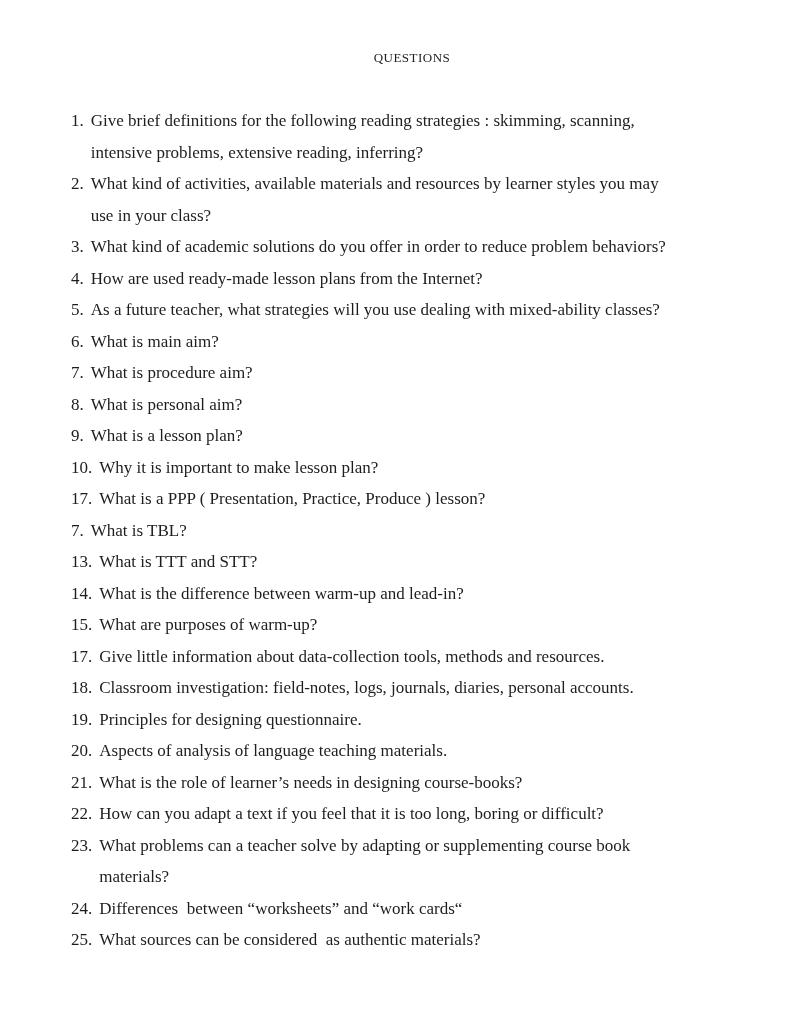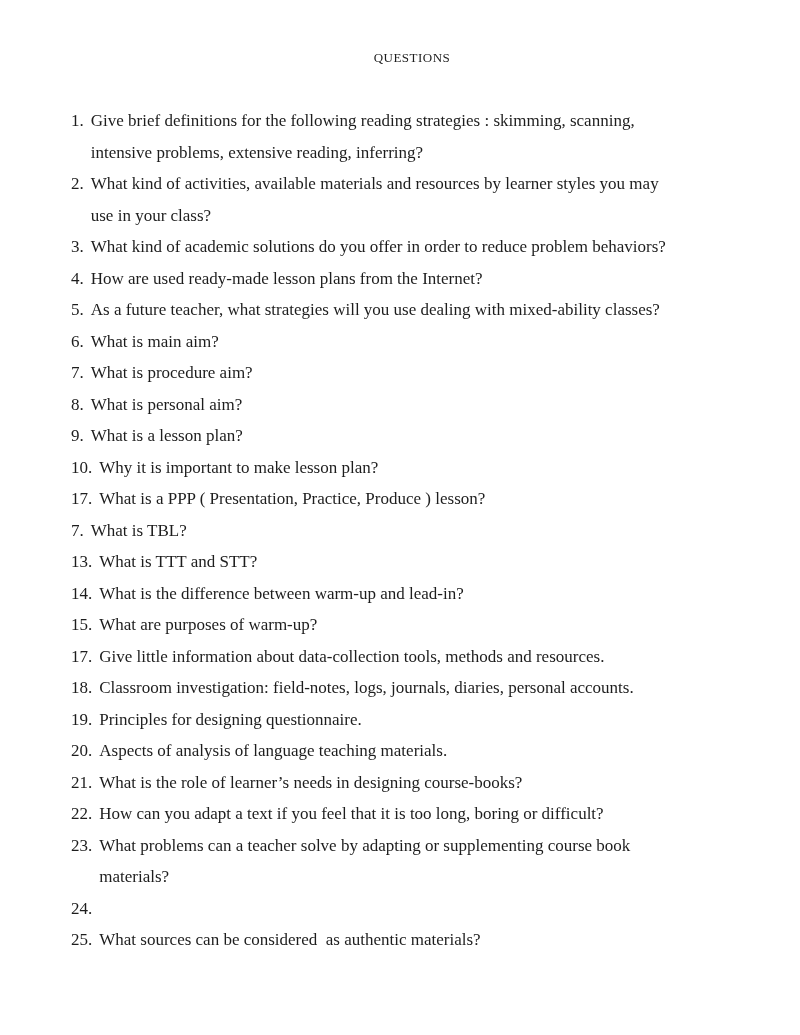--- a/index.html
+++ b/index.html
@@ -165,20 +165,21 @@
   </li>
 
   <li class="question-item">
     <span class="q-num">23.</span>
     <span class="q-text">What problems can a teacher solve by adapting or supplementing course book
 materials?</span>
   </li>
 
   <li class="question-item">
     <span class="q-num">24.</span>
+    <span class="q-text">Differences  between “worksheets” and “work cards“</span>
   </li>
 
   <li class="question-item">
     <span class="q-num">25.</span>
     <span class="q-text">What sources can be considered  as authentic materials?</span>
   </li>
 </ol>
 </div>
 
 </body></html>

